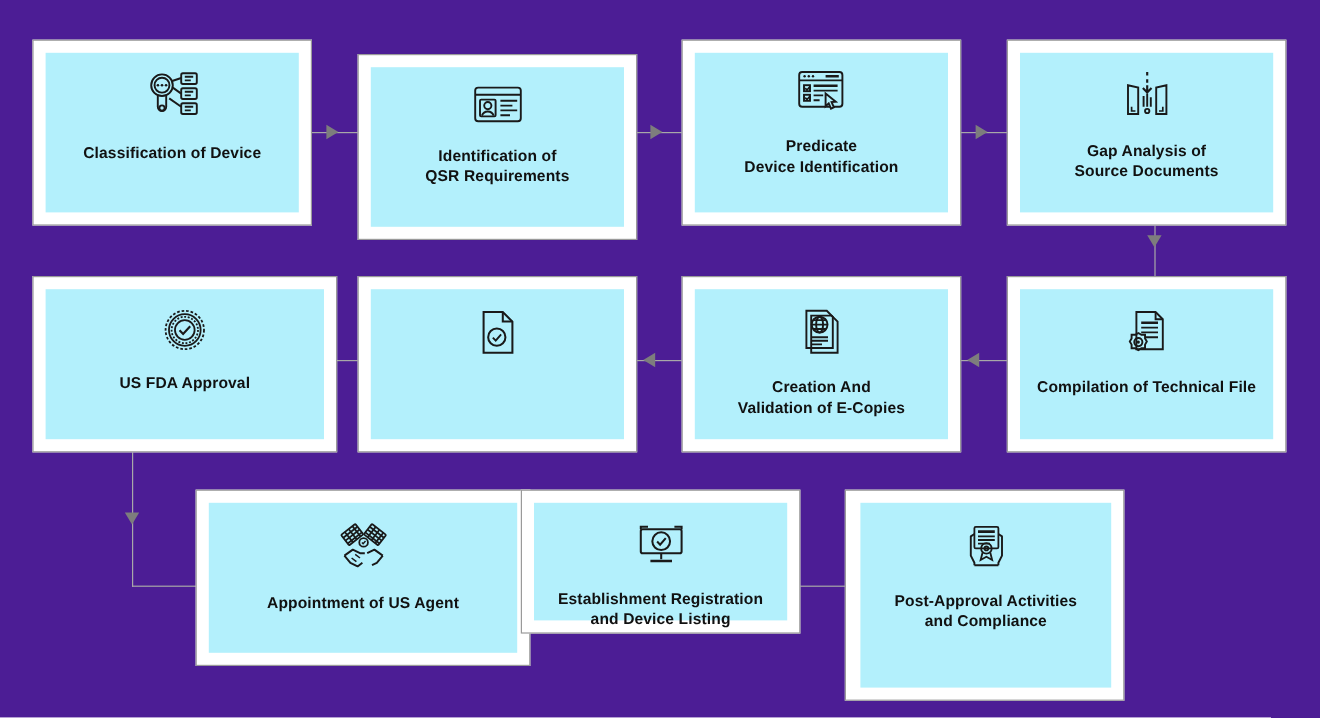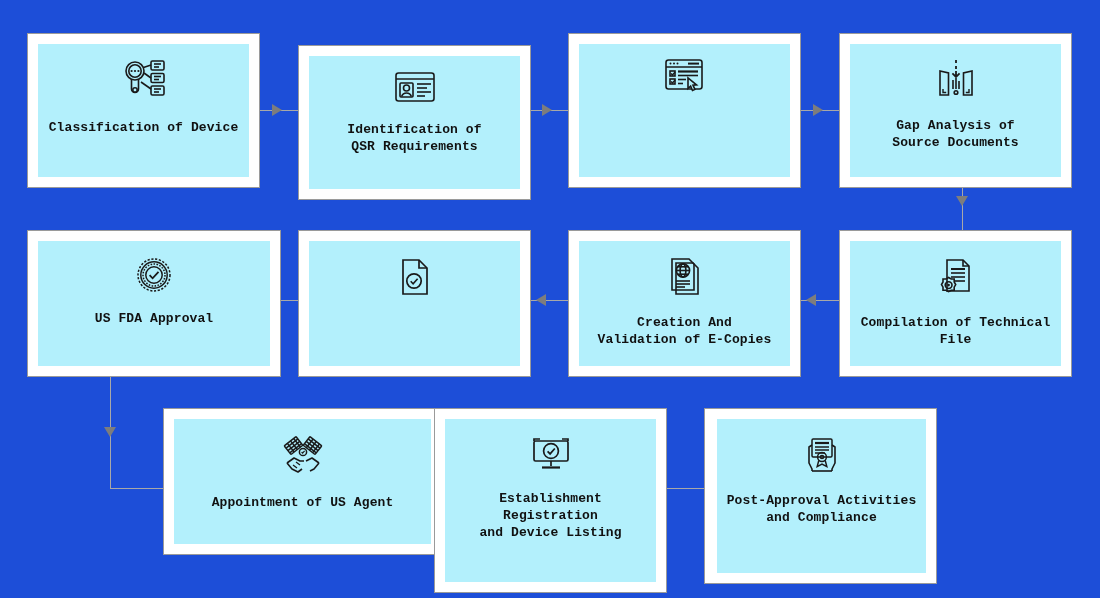--- a/index.html
+++ b/index.html
@@ -8,23 +8,22 @@
     background: #ffffff;
   }
   body {
     font-family: "Liberation Sans", sans-serif;
     -webkit-font-smoothing: antialiased;
   }
   #canvas {
     position: relative;
     width: 1100px;
     height: 598px;
-    background: #1d4ed8;
+    background: #4c1d95;
     overflow: hidden;
-    font-family: Liberation Mono, monospace;
   }
   
   .node {
     position: absolute;
     box-sizing: border-box;
     border: 1px solid #9a9a9a;
     background: #ffffff;
     padding: 10px;
     z-index: 3;
   }
@@ -196,20 +195,22 @@
           <path d="M7 15.4 l1.5 1.6 l2.6 -3" stroke-width="1.4"></path>
           <line x1="14" y1="13.5" x2="34" y2="13.5" stroke-width="2.2"></line>
           <line x1="14" y1="17.5" x2="34" y2="17.5"></line>
           <rect x="6" y="21" width="5" height="5"></rect>
           <path d="M7 23.4 l1.5 1.6 l2.6 -3" stroke-width="1.4"></path>
           <line x1="14" y1="21.5" x2="22" y2="21.5"></line>
           <line x1="14" y1="25.5" x2="19" y2="25.5"></line>
           <path d="M24 20 l0 10.5 l2.6 -2.4 l1.9 4.4 l2.4 -1.1 l-1.9 -4.3 l3.5 -0.3 z" fill="#b3f0fc"></path>
         </svg>
       </span>
+      <span class="node-label">Predicate
+Device Identification</span>
     </div>
   </div>
 
   <div class="node r1" style="left:839px; top:33px; width:233px; height:155px;">
     <div class="node-inner">
       <span class="node-icon">
         <svg width="44" height="42" viewBox="0 0 44 42" fill="none" stroke="#1a1a1a" stroke-width="1.6">
           <line x1="22" y1="2" x2="22" y2="5" stroke-width="1.8"></line>
           <line x1="22" y1="8" x2="22" y2="11" stroke-width="1.8"></line>
           <path d="M22 13 l0 5 M18.4 15.4 L22 19 l3.6 -3.6" stroke-width="1.8"></path>
@@ -324,21 +325,21 @@
           <path d="M37 28 l-7 -5 l-6 3" stroke-width="1.6" stroke-linejoin="round"></path>
           <path d="M5 28 l5 6 l6 3 l4 -3" stroke-width="1.6" stroke-linejoin="round"></path>
           <path d="M37 28 l-5 6 l-4 2" stroke-width="1.6" stroke-linejoin="round"></path>
           <path d="M11 30 l4 3 M14 27 l4 3" stroke-width="1.3"></path>
         </svg>
       </span>
       <span class="node-label">Appointment of US Agent</span>
     </div>
   </div>
 
-  <div class="node r3" style="left:434px; top:408px; width:233px; height:185px;">
+  <div class="node r3" style="left:434px; top:408px; width:233px; height:120px;">
     <div class="node-inner">
       <span class="node-icon">
         <svg width="42" height="38" viewBox="0 0 42 38" fill="none" stroke="#1a1a1a" stroke-width="1.7">
           <path d="M4 6 l0 -2 l6 0 M38 6 l0 -2 l-6 0" stroke-width="1.7"></path>
           <rect x="4" y="6" width="34" height="20" rx="1.5"></rect>
           <circle cx="21" cy="16" r="7.4"></circle>
           <path d="M17.6 16.3 l2.5 2.6 l4.7 -5.4" stroke-width="1.7"></path>
           <line x1="21" y1="26" x2="21" y2="31"></line>
           <line x1="12" y1="32.5" x2="30" y2="32.5" stroke-width="2.2"></line>
         </svg>

